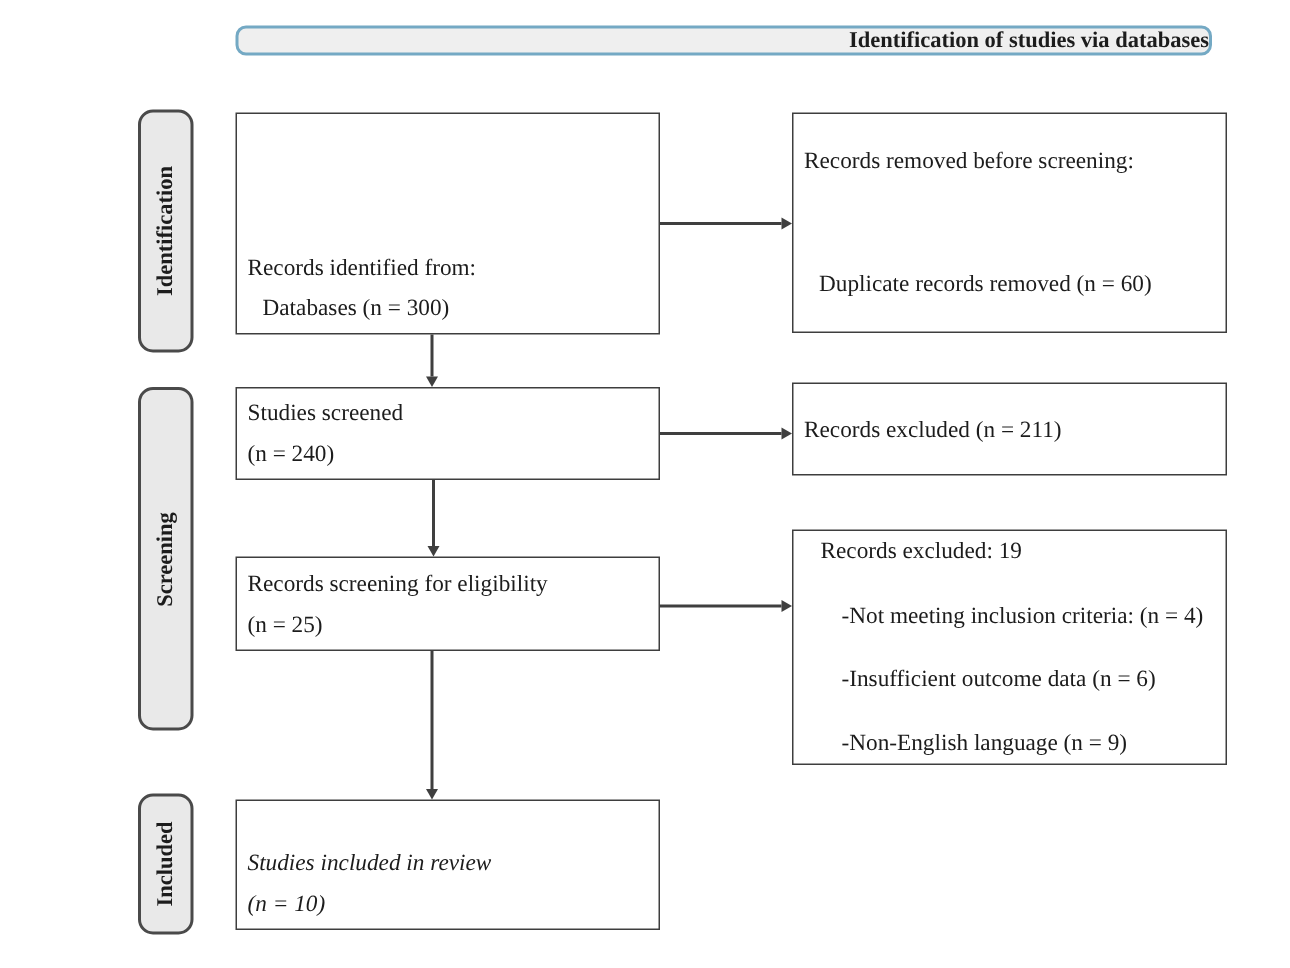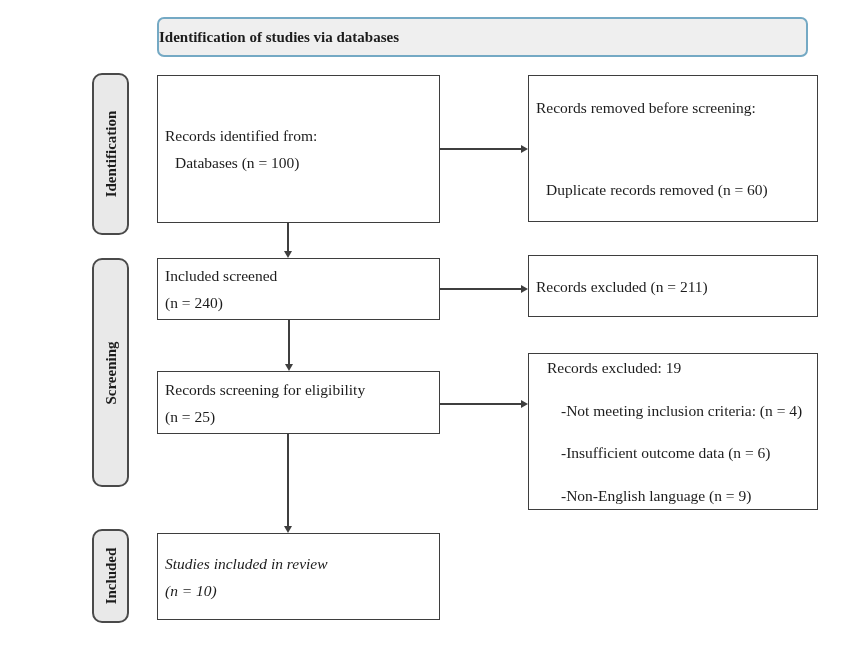--- a/index.html
+++ b/index.html
@@ -3,25 +3,25 @@
 <meta charset="utf-8">
 <style>
   html, body { margin:0; padding:0; background:#ffffff; }
   .canvas {
     position:relative; width:860px; height:645px; background:#ffffff; overflow:hidden;
     font-family:"Liberation Serif","DejaVu Serif",serif; color:#1c1c1c;
   }
 
   
   .header-box {
-    position:absolute; left:157px; top:17px; width:651px; height:40px;
+    position:absolute; left:157px; top:17px; width:651px; height:20px;
     background:var(--header-fill,#efefef);
     border:2px solid var(--header-border,#74a9c4);
     border-radius:7px; box-sizing:border-box;
-    display:flex; align-items:center; justify-content:flex-start;
+    display:flex; align-items:center; justify-content:flex-end;
   }
   .header-box span { font-weight:bold; font-size:15px; }
 
   
   .side-label {
     position:absolute; left:92px; width:37px;
     background:var(--label-fill,#e9e9e9);
     border:2px solid #4a4a4a; border-radius:10px; box-sizing:border-box;
   }
   .side-label span {
@@ -38,21 +38,21 @@
     display:flex; flex-direction:column; justify-content:center;
     padding:3px 6px 3px 7px;
   }
   .box .line { white-space:nowrap; }
   .indent-1 { padding-left:10px; }
   .indent-2 { padding-left:14px; }
   .gap-above { margin-top:40px; }
   .reasons .line { line-height:27.5px; }
 
   
-  .col1 { left:157px; width:283px; }
+  .col1 { left:157px; width:283px;justify-content:flex-end; }
   .col2 { left:528px; width:290px;gap:15px; }
 
   
   .vline { position:absolute; width:1.5px; background:var(--arrow,#3f3f3f); }
   .hline { position:absolute; height:1.5px; background:var(--arrow,#3f3f3f); }
   .head-down {
     position:absolute; width:0; height:0;
     border-left:4px solid transparent; border-right:4px solid transparent;
     border-top:7px solid var(--arrow,#3f3f3f);
   }
@@ -76,25 +76,25 @@
   </div>
   <div class="side-label" style="top:258px; height:229px;">
     <span>Screening</span>
   </div>
   <div class="side-label" style="top:529px; height:94px;">
     <span>Included</span>
   </div>
 
   <div class="box col1" style="top:75px; height:148px;">
     <div class="line">Records identified from:</div>
-    <div class="line indent-1">Databases (n = 100)</div>
+    <div class="line indent-1">Databases (n = 300)</div>
   </div>
 
   <div class="box col1" style="top:258px; height:62px;">
-    <div class="line">Included screened</div>
+    <div class="line">Studies screened</div>
     <div class="line">(n = 240)</div>
   </div>
 
   <div class="box col1" style="top:371px; height:63px;">
     <div class="line">Records screening for eligibility</div>
     <div class="line">(n = 25)</div>
   </div>
 
   <div class="box col1" style="top:533px; height:87px;font-style:italic;">
     <div class="line">Studies included in review</div>

